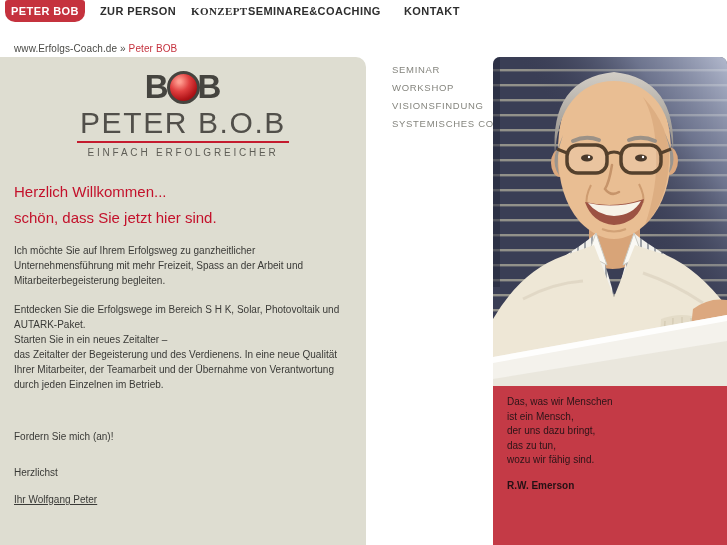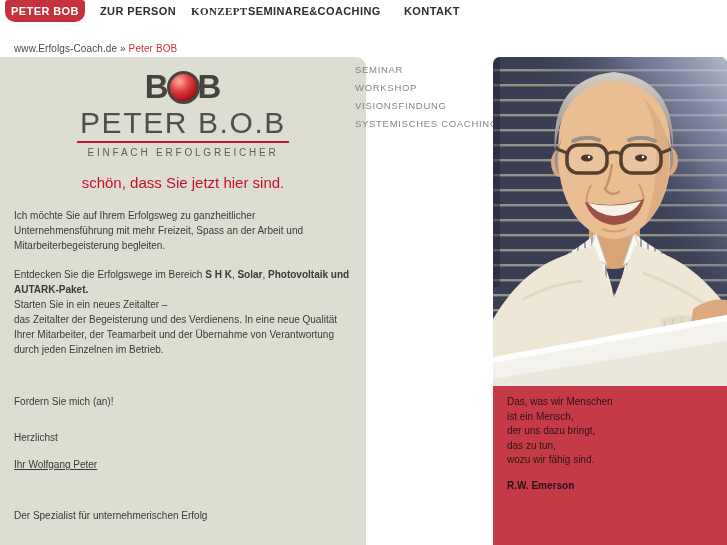--- a/index.html
+++ b/index.html
@@ -84,36 +84,36 @@
     margin:3px auto 4px auto;
   }
   .logo-tagline{
     font-size:10px;letter-spacing:2.8px;color:#5E5D56;
   }
 
   .headline{
     font-size:15px;color:#C3112B;font-weight:normal;
     margin:25px 0 0 0;
   }
-  .headline.second{margin-top:16px;text-align:center;}
+  .headline.second{margin-top:9px;}
 
   .body-text{
     font-size:10px;color:#3A3A37;line-height:15px;
   }
   .para-intro{margin-top:17px;}
   .para-discover{margin-top:14px;}
   .para-challenge{margin-top:37px;}
   .para-closing{margin-top:21px;}
   .para-signature{margin-top:12px;text-decoration:underline;}
   .para-specialist{margin-top:36px;}
-  .bold{font-weight:bold;}
+  .bold{font-weight:normal;}
 
   
   .submenu{
-    position:absolute;left:355px;top:64px;
+    position:absolute;left:392px;top:64px;
     width:115px;
   }
   .submenu-item{
     font-size:9.5px;letter-spacing:0.7px;color:#85857E;
     line-height:11px;
     margin-bottom:7px;
     cursor:pointer;
     white-space:nowrap;
   }
 
@@ -167,20 +167,21 @@
       <div class="logo-mark">
         <span class="mark-letter">B</span>
         <span class="logo-ball"></span>
         <span class="mark-letter">B</span>
       </div>
       <div class="logo-title">PETER B.O.B</div>
       <div class="logo-underline"></div>
       <div class="logo-tagline">EINFACH ERFOLGREICHER</div>
     </div>
 
+    <div class="headline">Herzlich Willkommen...</div>
     <div class="headline second">schön, dass Sie jetzt hier sind.</div>
 
     <div class="body-text para-intro">Ich möchte Sie auf Ihrem Erfolgsweg zu ganzheitlicher Unternehmensführung mit mehr Freizeit, Spass an der Arbeit und Mitarbeiterbegeisterung begleiten.</div>
 
     <div class="body-text para-discover">
       <div><span>Entdecken Sie die Erfolgswege im Bereich </span><span class="bold">S H K</span><span>, </span><span class="bold">Solar</span><span>, </span><span class="bold">Photovoltaik und AUTARK-Paket.</span>
       </div>
       <div>Starten Sie in ein neues Zeitalter –</div>
       <div>das Zeitalter der Begeisterung und des Verdienens. In eine neue Qualität Ihrer Mitarbeiter, der Teamarbeit und der Übernahme von Verantwortung durch jeden Einzelnen im Betrieb.</div>
     </div>

